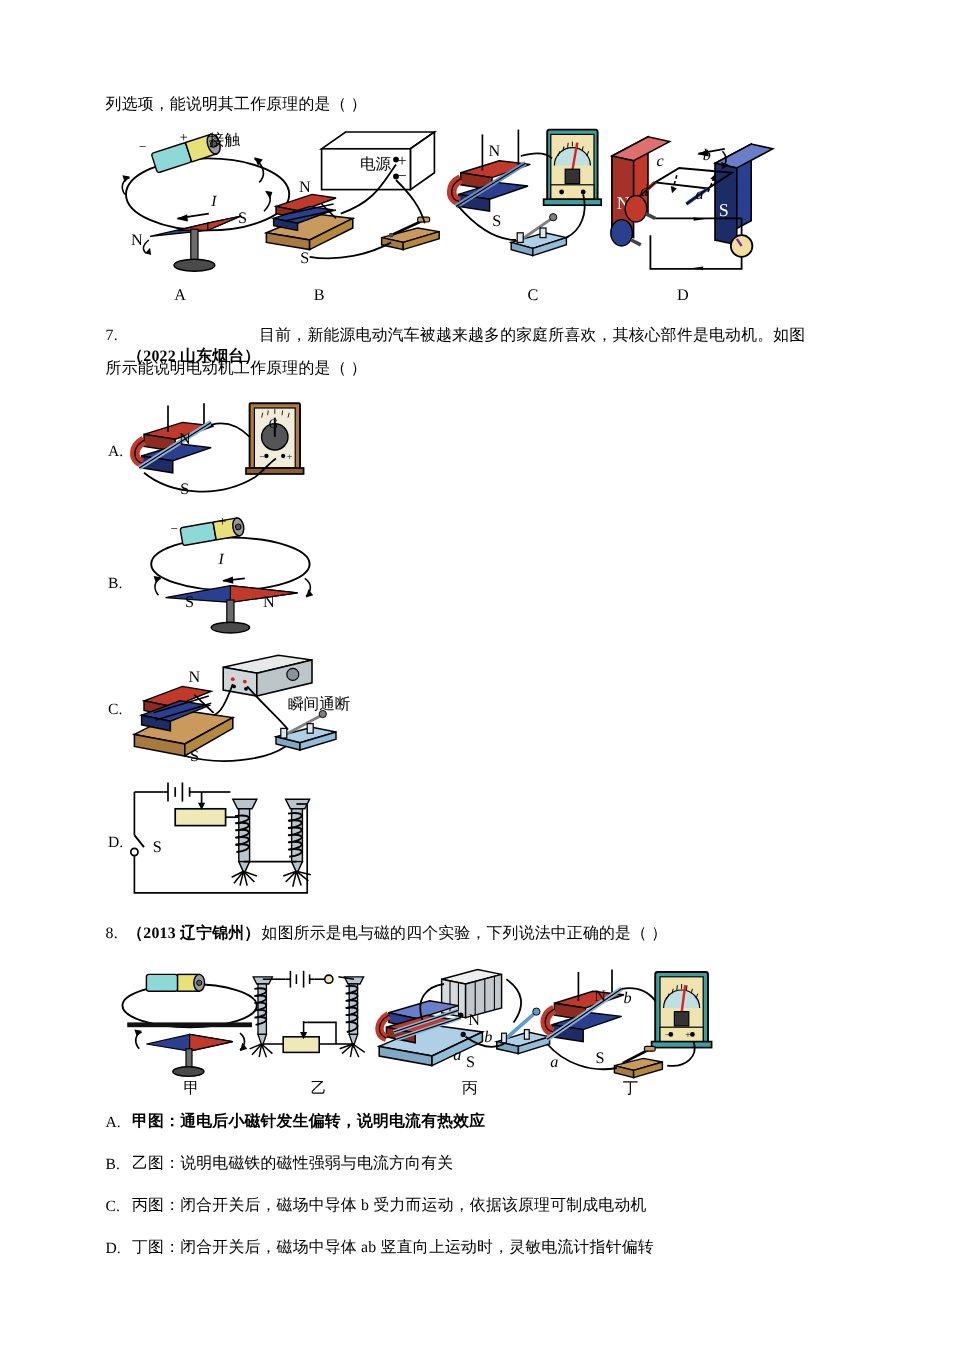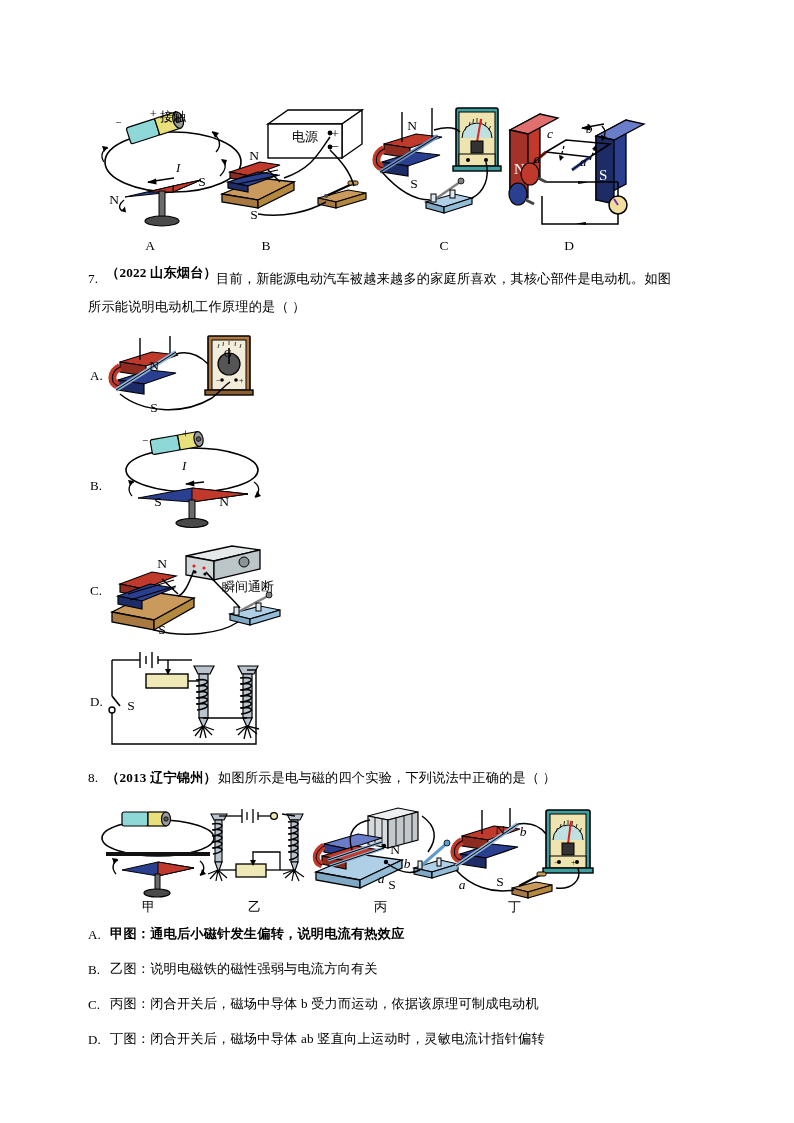--- a/index.html
+++ b/index.html
@@ -11,32 +11,33 @@
   .page{position:absolute;left:0;top:0;width:794px;height:1123px;}
 
   .txt{position:absolute;font-size:13.2px;line-height:17px;white-space:nowrap;letter-spacing:.2px;}
   .txt.bold{font-weight:bold;}
   .qnum{font-family:"Liberation Serif",serif;}
 
   .optlabel{position:absolute;font-size:13px;font-family:"Liberation Serif",serif;}
 
   .fig{position:absolute;}
   .caplabel{position:absolute;font-size:13.5px;font-family:"Liberation Serif",serif;text-align:center;}
-  .cncap{position:absolute;font-size:13px;font-family:Liberation Sans, sans-serif;text-align:left;}
+  .cncap{position:absolute;font-size:13px;font-family:Liberation Sans, sans-serif;text-align:right;}
 
   svg{display:block;overflow:visible;}
 
   .nslab{font-family:"Liberation Serif",serif;font-style:normal;font-weight:normal;}
   .itl{font-family:"Liberation Serif",serif;font-style:italic;}
 </style>
 </head>
 <body>
 
 <div class="page">
 
+  <div class="txt" style="left:88px;top:78px;">列选项，能说明其工作原理的是（    ）</div>
 
   <div class="fig" style="left:88px;top:104px;">
     <svg width="180" height="132" viewBox="0 0 180 132">
 
       <ellipse cx="85" cy="58" rx="68" ry="30" fill="none" stroke="#000" stroke-width="1.6"></ellipse>
 
       <g transform="translate(38,24) rotate(-18)">
         <rect x="0" y="0" width="30" height="17" rx="2" fill="#8fd8d8" stroke="#000" stroke-width="1.2"></rect>
         <rect x="30" y="0" width="22" height="17" fill="#e8e07a" stroke="#000" stroke-width="1.2"></rect>
         <ellipse cx="52" cy="8.5" rx="5" ry="8.5" fill="#9a9a9a" stroke="#000" stroke-width="1.2"></ellipse>
@@ -233,21 +234,21 @@
   <div class="caplabel itl" style="left:584px;top:121px;width:10px;">b</div>
   <div class="caplabel itl" style="left:532px;top:151px;width:10px;">d</div>
   <div class="caplabel itl" style="left:578px;top:154px;width:10px;">a</div>
 
   <div class="caplabel" style="left:143px;top:238px;width:14px;">A</div>
   <div class="caplabel" style="left:259px;top:238px;width:14px;">B</div>
   <div class="caplabel" style="left:437px;top:238px;width:14px;">C</div>
   <div class="caplabel" style="left:562px;top:238px;width:14px;">D</div>
 
   <div class="txt qnum" style="left:88px;top:270px;">7.</div>
-  <div class="txt bold" style="left:106px;top:264px;text-align:center;">（2022 山东烟台）</div>
+  <div class="txt bold" style="left:106px;top:288px;text-align:center;">（2022 山东烟台）</div>
   <div class="txt" style="left:216px;top:270px;">目前，新能源电动汽车被越来越多的家庭所喜欢，其核心部件是电动机。如图</div>
   <div class="txt" style="left:88px;top:298px;">所示能说明电动机工作原理的是（    ）</div>
 
   <div class="optlabel" style="left:90px;top:368px;">A.</div>
   <div class="fig" style="left:112px;top:336px;">
     <svg width="150" height="84" viewBox="0 0 150 84">
       <g transform="translate(4,10)">
         <polygon points="4,16 36,6 62,9 30,20" fill="#c0392b" stroke="#000" stroke-width="1.2"></polygon>
         <polygon points="4,16 30,20 30,30 4,26" fill="#8e2b20" stroke="#000" stroke-width="1.2"></polygon>
         <polygon points="2,34 34,24 60,27 28,38" fill="#2a3f8f" stroke="#000" stroke-width="1.2"></polygon>

